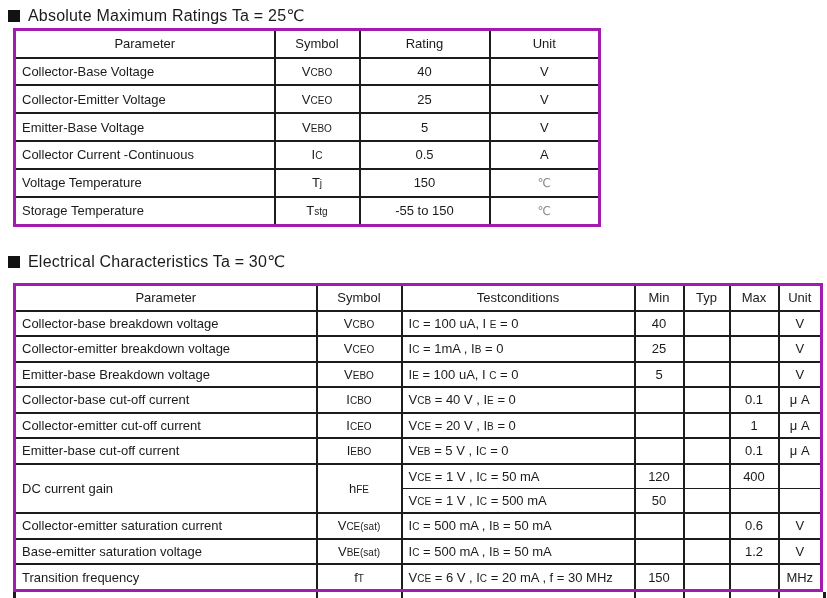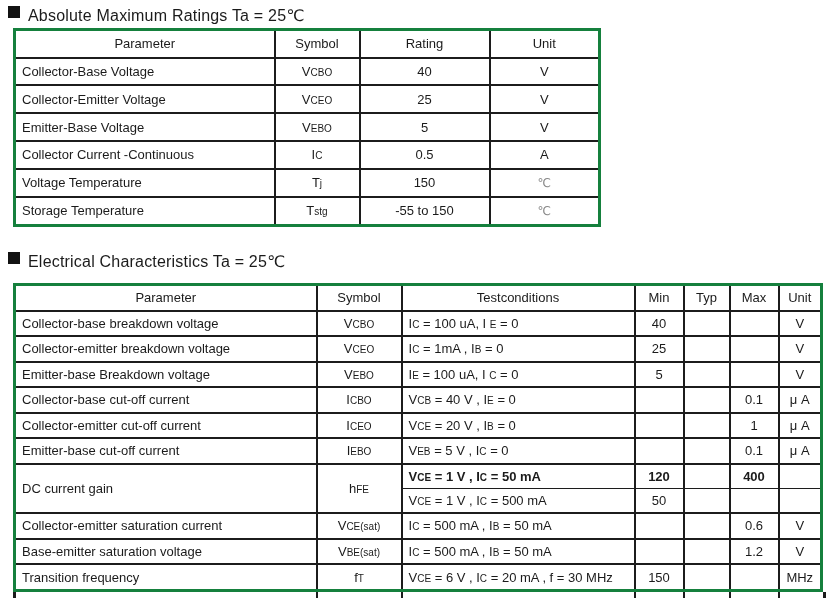--- a/index.html
+++ b/index.html
@@ -2,44 +2,44 @@
 <html><head>
 <meta charset="utf-8">
 <style>
   html,body{margin:0;padding:0;}
   body{
     width:827px;height:598px;position:relative;overflow:hidden;
     background:#ffffff;color:#1b1b1b;
     font-family:"Liberation Sans","DejaVu Sans",sans-serif;
   }
   .section-title{
-    position:absolute;left:8px;display:flex;align-items:flex-start;gap:8px;
+    position:absolute;left:8px;display:flex;align-items:center;gap:8px;
     font-size:16px;letter-spacing:0.2px;color:#1b1b1b;white-space:nowrap;
   }
   #title-0{top:6px;}
   #title-1{top:252px;}
   .sq{width:12px;height:12px;background:#121212;display:inline-block;flex:0 0 auto;}
   table{
     position:absolute;border-collapse:collapse;table-layout:fixed;background:#fff;
-    border:3px solid #15803d;
+    border:3px solid #a21caf;
   }
   #table-0{left:13px;top:28px;width:585px;height:199px;}
   #table-1{left:13px;top:283px;width:807px;height:309px;}
   th,td{
     border:2px solid #1c1c1c;
     font-size:13px;font-weight:400;line-height:1;
     padding:0 4px;text-align:center;vertical-align:middle;
     overflow:hidden;white-space:nowrap;
   }
   #table-0 thead tr{height:28px;}
   #table-1 thead tr{height:26px;}
   td.f-parameter,td.f-condition{text-align:left;padding-left:6px;}
   .sub{font-size:10px;}
   .cel{color:#888;font-size:12px;}
-  td.thinb{border-bottom-width:1px;font-weight:bold;}
+  td.thinb{border-bottom-width:1px;}
   tr.subrow td{border-top-width:1px;}
   
   .stub-row{
     position:absolute;left:13px;top:592px;width:807px;height:6px;
     border-left:3px solid #1c1c1c;border-right:3px solid #1c1c1c;
   }
   .stub-row i{position:absolute;top:0;width:2px;height:6px;background:#1c1c1c;}
 </style>
 </head>
 <body>
@@ -99,21 +99,21 @@
         <td class="f-parameter">Storage Temperature</td>
         <td class="f-symbol"><span class="">T</span><span class="sub">stg</span></td>
         <td class="f-rating">-55 to 150</td>
         <td class="f-unit"><span class="cel">℃</span></td>
       </tr>
     </tbody>
   </table>
 
 <div class="section-title" id="title-1">
   <span class="sq"></span>
-  <span>Electrical Characteristics Ta = 25℃</span>
+  <span>Electrical Characteristics Ta = 30℃</span>
 </div>
 
 <table id="table-1">
   <colgroup>
     <col style="width:302px">
       <col style="width:85px">
       <col style="width:233px">
     <col style="width:49px">
       <col style="width:46px">
       <col style="width:49px">

